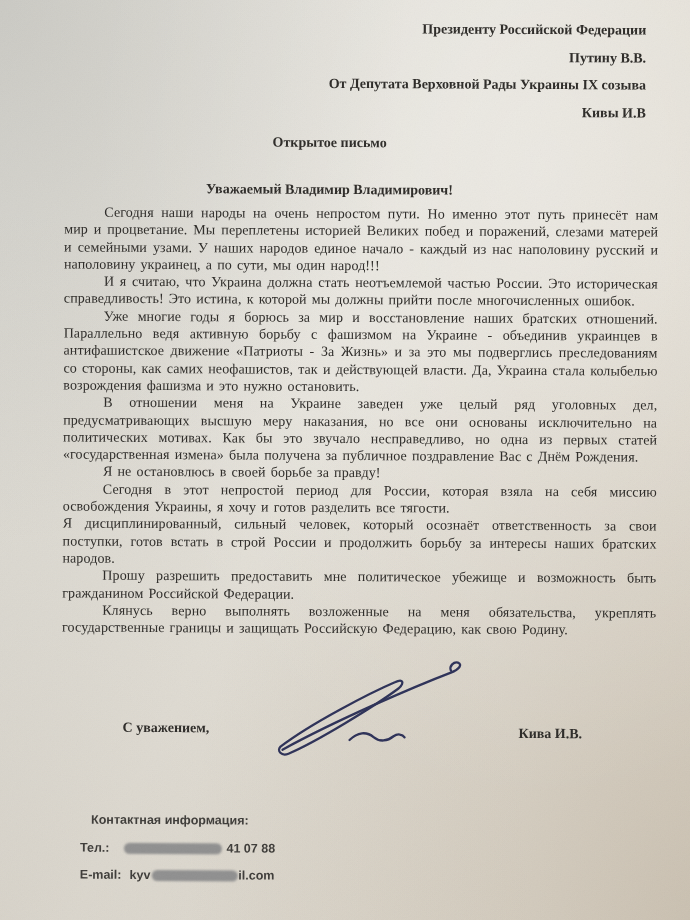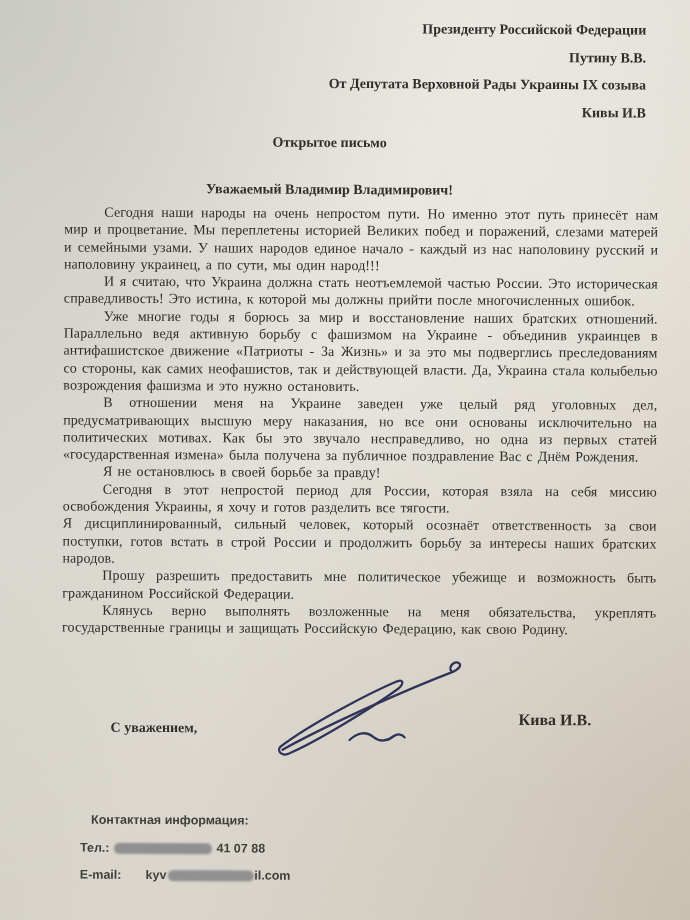--- a/index.html
+++ b/index.html
@@ -34,32 +34,32 @@
     position:absolute;top:182px;left:0;width:656px;text-align:center;
     font-weight:bold;font-size:14px;
   }
   .body-text{
     position:absolute;top:205px;left:63px;width:594px;
     font-size:14px;line-height:17.3px;text-align:justify;
     word-spacing:1.5px;letter-spacing:0.1px;
   }
   .body-text p{margin:0;text-indent:40px;}
   .body-text p.noindent{text-indent:0;}
-  .closing-left{position:absolute;top:721px;left:112px;font-weight:bold;font-size:14px;}
-  .closing-right{position:absolute;top:710px;left:520px;font-weight:bold;font-size:16px;}
+  .closing-left{position:absolute;top:721px;left:124px;font-weight:bold;font-size:14px;}
+  .closing-right{position:absolute;top:725px;left:520px;font-weight:bold;font-size:14px;}
   .signature-svg{position:absolute;top:658px;left:258px;width:215px;height:105px;}
   .contact{
     font-family:"Liberation Sans", sans-serif;font-weight:bold;
     color:#3d3b38;font-size:12.5px;white-space:nowrap;
   }
   .contact-heading{position:absolute;top:814px;left:93px;}
   .contact-phone{position:absolute;top:842px;left:82px;display:flex;align-items:center;}
   .contact-email{position:absolute;top:869px;left:82px;display:flex;align-items:center;}
-  .phone-label{margin-right:4px;text-align:right;}
-  .email-label{margin-right:24px;}
+  .phone-label{margin-right:14px;text-align:right;}
+  .email-label{margin-right:8px;}
   .redaction{
     display:inline-block;background:#8f8f8f;border-radius:7px;
     filter:blur(1.1px);height:11px;
   }
   .redaction.phone{width:98px;margin-right:5px;}
   .redaction.email{width:86px;margin:0 1px;}
   .noise{position:absolute;inset:0;pointer-events:none;opacity:0.06;}
 </style>
 </head>
 <body>

